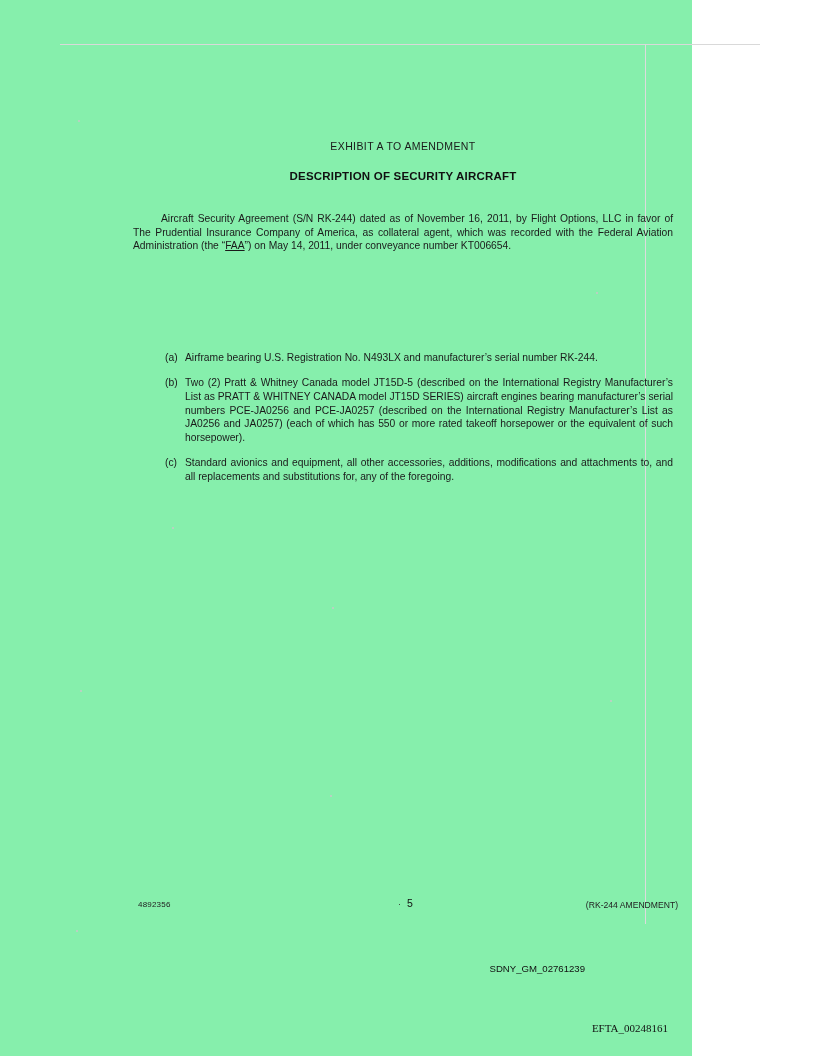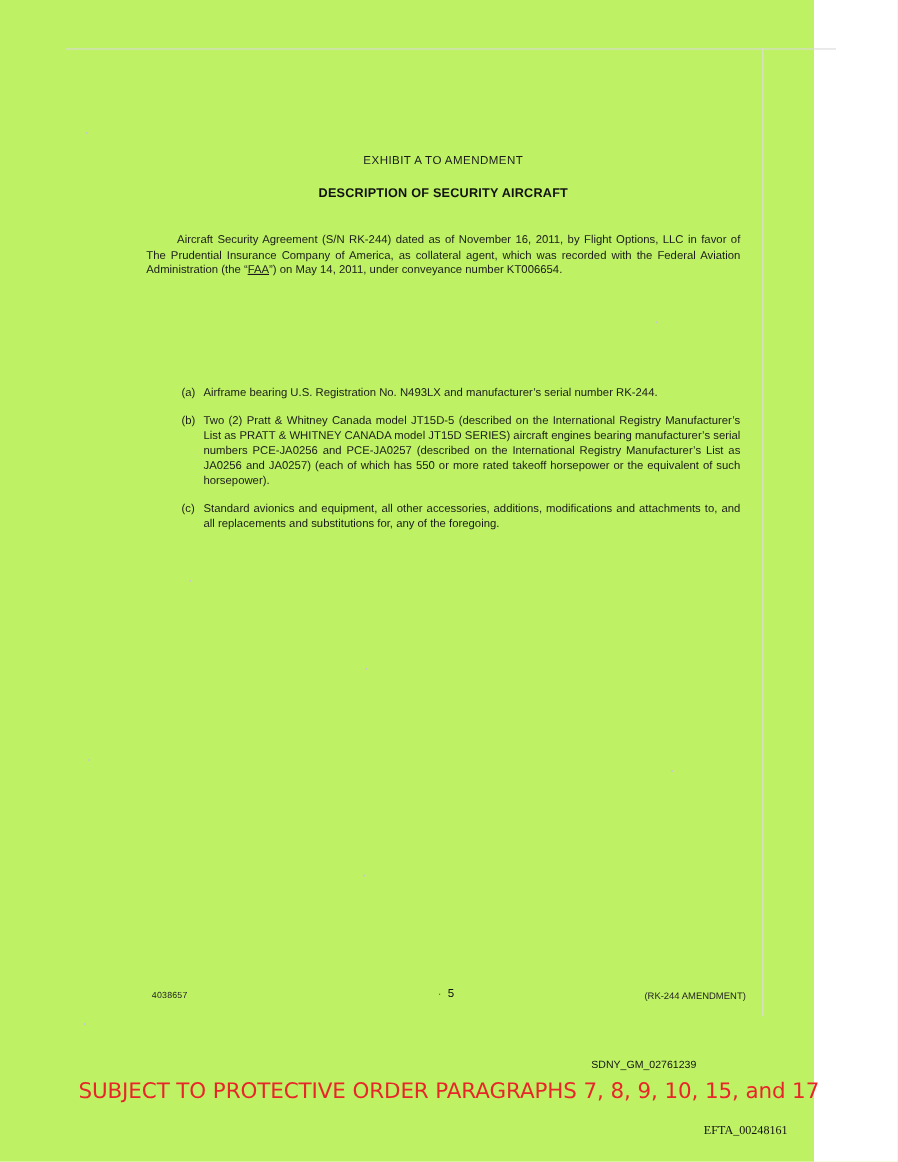--- a/index.html
+++ b/index.html
@@ -14,22 +14,21 @@
     font-family: "Liberation Sans", sans-serif;
     color: #111;
     overflow: hidden;
   }
 
   .page {
     position: absolute;
     left: 0; top: 0;
     width: 692px;
     height: 1056px;
-    background: #bef264;
-    padding-left: 48px;
+    background: #86efac;
   }
 
   
   .scan-edge-top {
     position: absolute;
     left: 60px; top: 44px;
     width: 700px; height: 1px;
     background: #d9d9d9;
   }
   .scan-edge-right {
@@ -227,26 +226,25 @@
       <div class="list-item">
         <div class="list-marker">(c)</div>
         <div class="list-text">Standard avionics and equipment, all other accessories, additions, modifications and attachments to, and all replacements and substitutions for, any of the foregoing.</div>
       </div>
 
     </div>
 
   </div>
 
   <div class="footer">
-    <div class="footer-left">4038657</div>
+    <div class="footer-left">4892356</div>
     <div class="footer-center">
       <span class="dot">·</span><span>5</span>
     </div>
     <div class="footer-right">(RK-244 AMENDMENT)</div>
   </div>
 
   <div class="bates-upper">SDNY_GM_02761239</div>
 
-  <div class="protective-order">SUBJECT TO PROTECTIVE ORDER PARAGRAPHS 7, 8, 9, 10, 15, and 17</div>
 
   <div class="bates-lower">EFTA_00248161</div>
 
 </div>
 
 </body></html>

